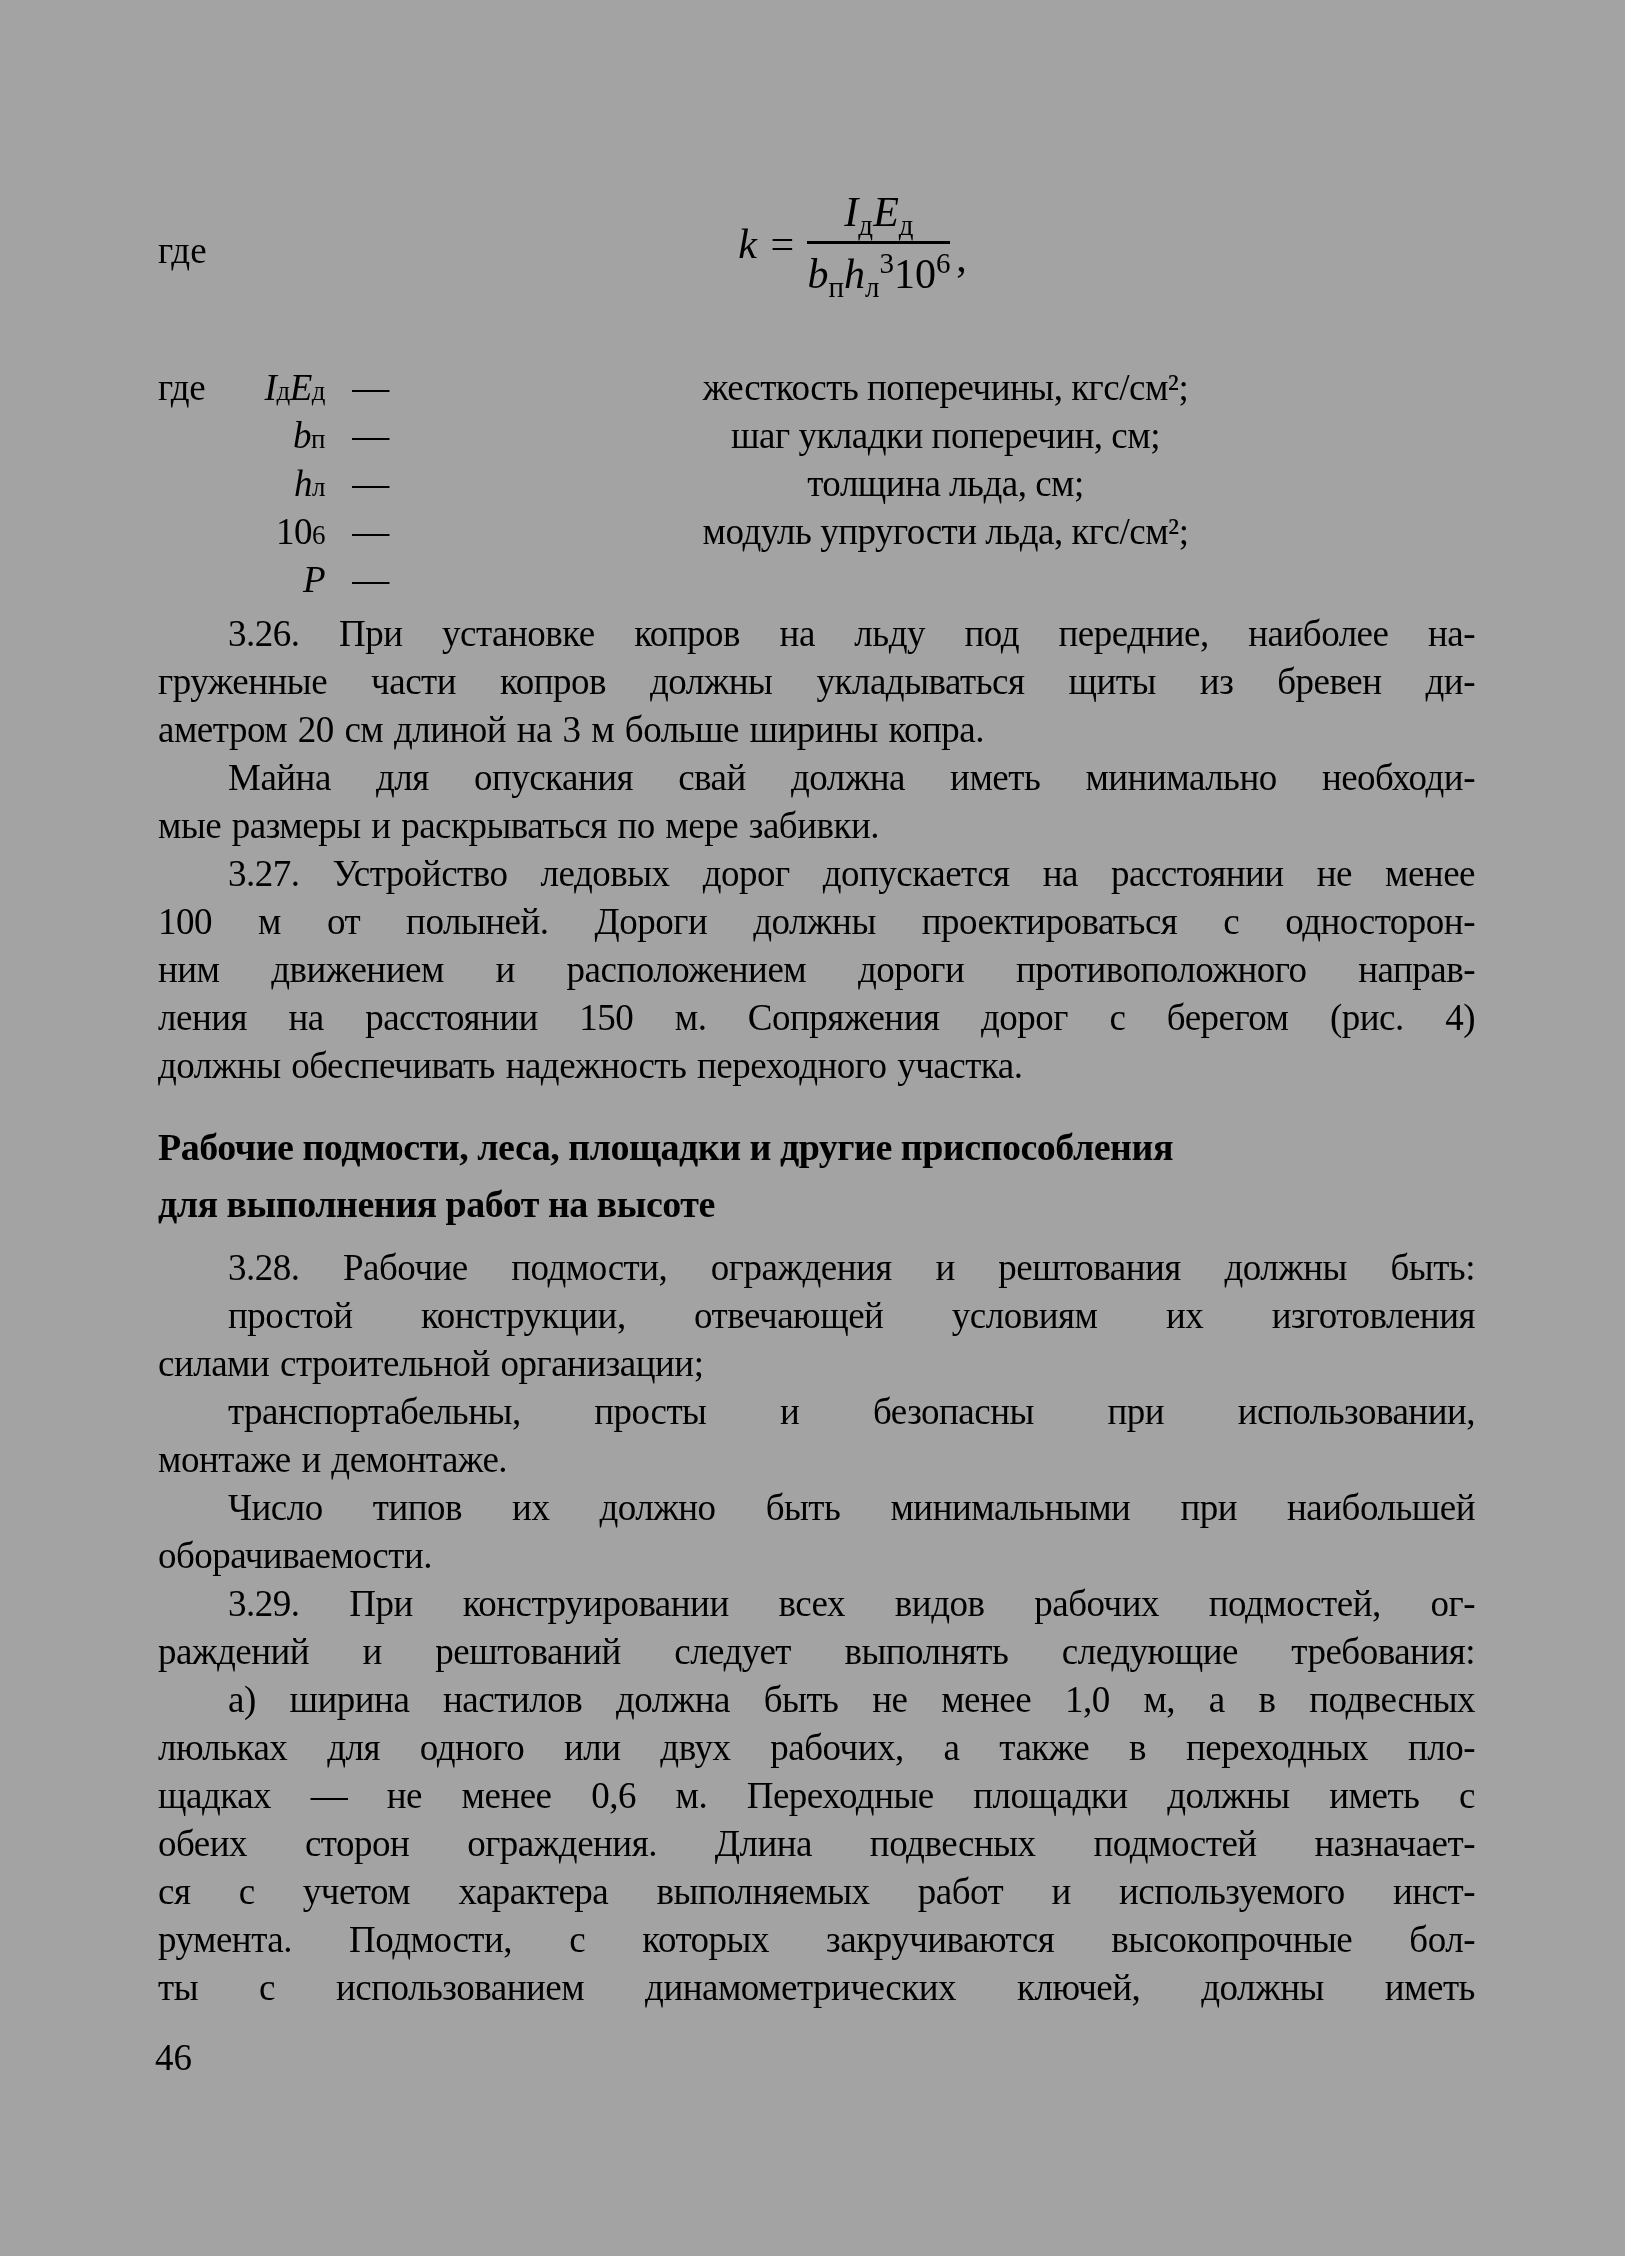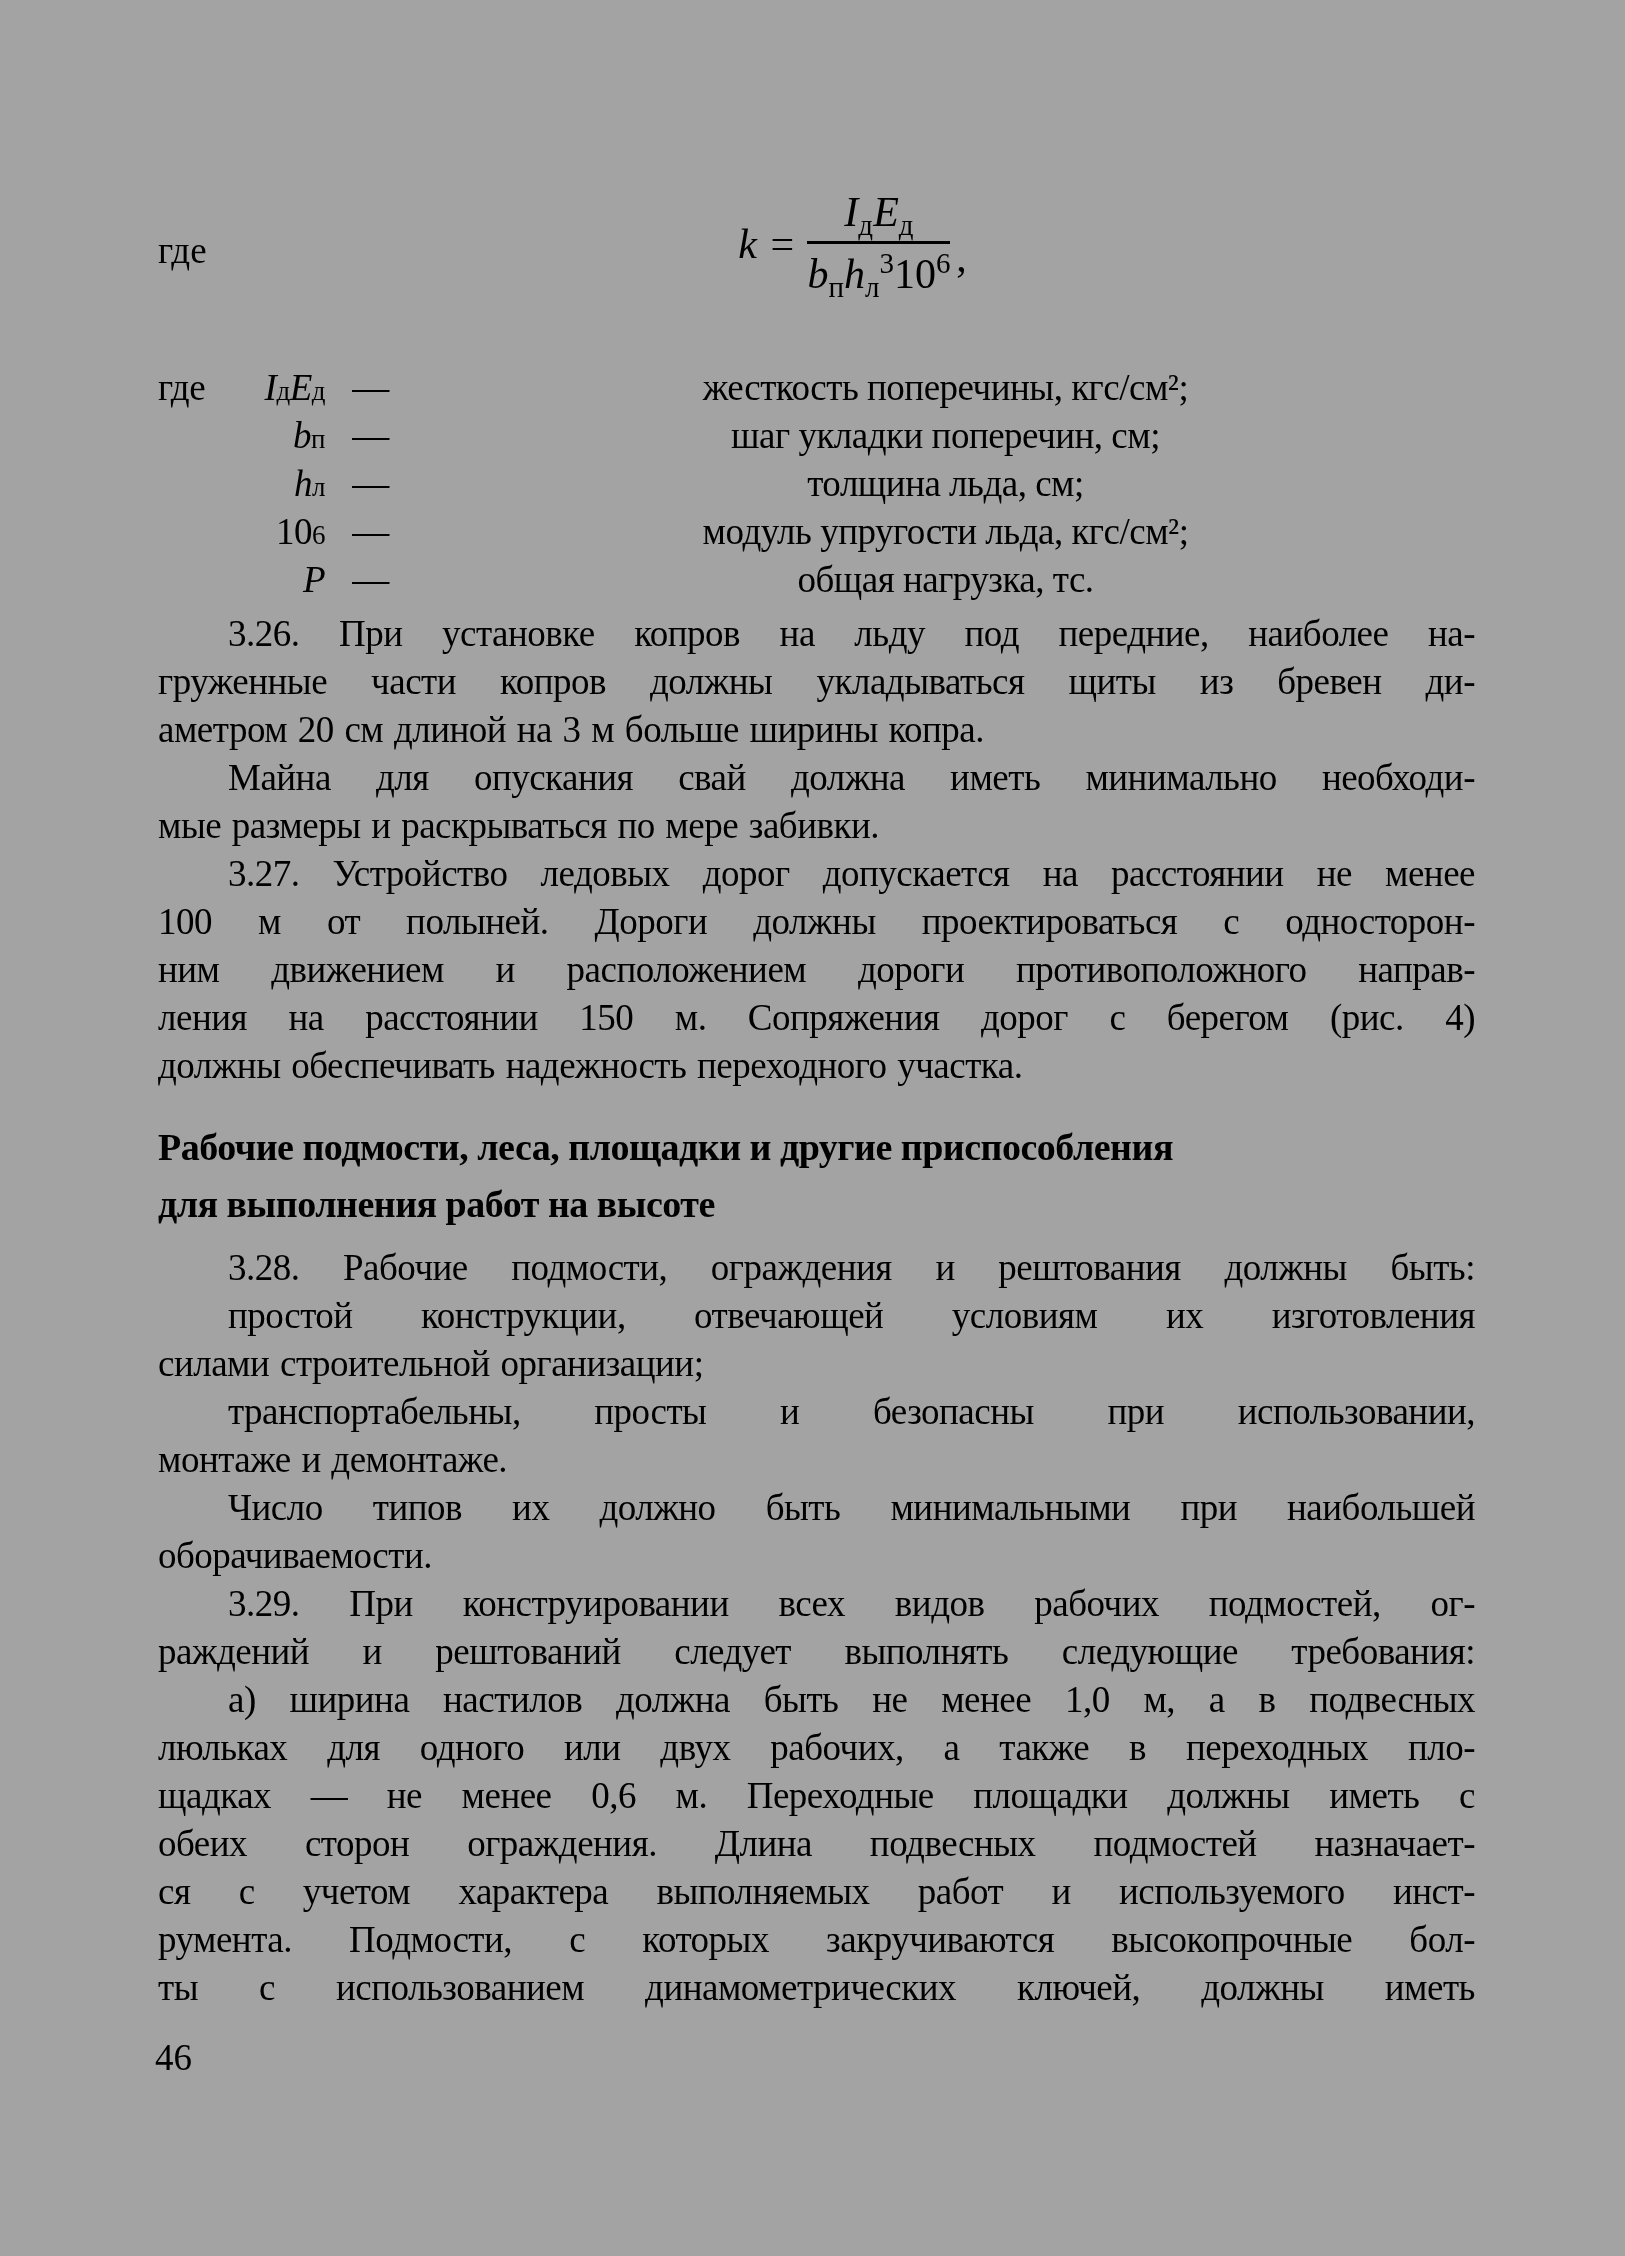--- a/index.html
+++ b/index.html
@@ -125,21 +125,20 @@
           <sup>6</sup>
         </div>
         <div class="def-dash">—</div>
         <div class="def-desc">модуль упругости льда, кгс/см²;</div>
       </div>
       <div class="def-row">
         <div class="def-term">
           <i>P</i>
         </div>
         <div class="def-dash">—</div>
-        <div class="def-desc">общая нагрузка, тс.</div>
       </div>
     </div>
 
   <div class="textblock tb-1" id="body1">
       <div class="line indent">3.26. При установке копров на льду под передние, наиболее на-</div>
       <div class="line">груженные части копров должны укладываться щиты из бревен ди-</div>
       <div class="line left">аметром 20 см длиной на 3 м больше ширины копра.</div>
       <div class="line indent">Майна для опускания свай должна иметь минимально необходи-</div>
       <div class="line left">мые размеры и раскрываться по мере забивки.</div>
       <div class="line indent">3.27. Устройство ледовых дорог допускается на расстоянии не менее</div>

